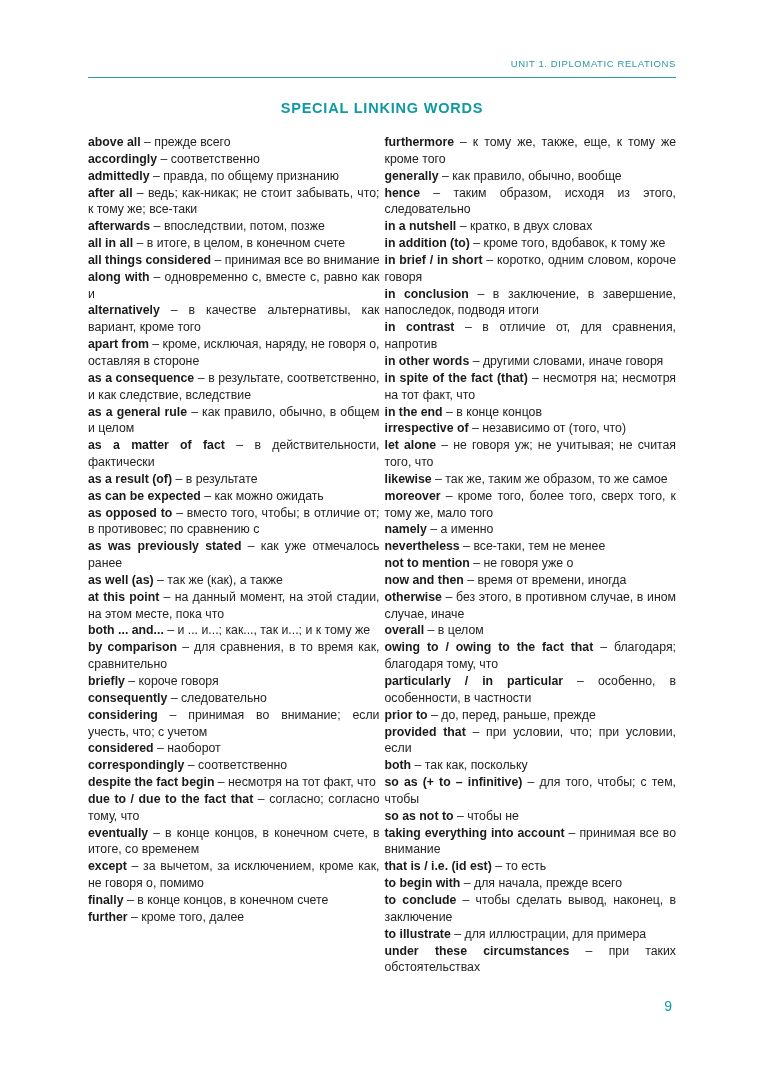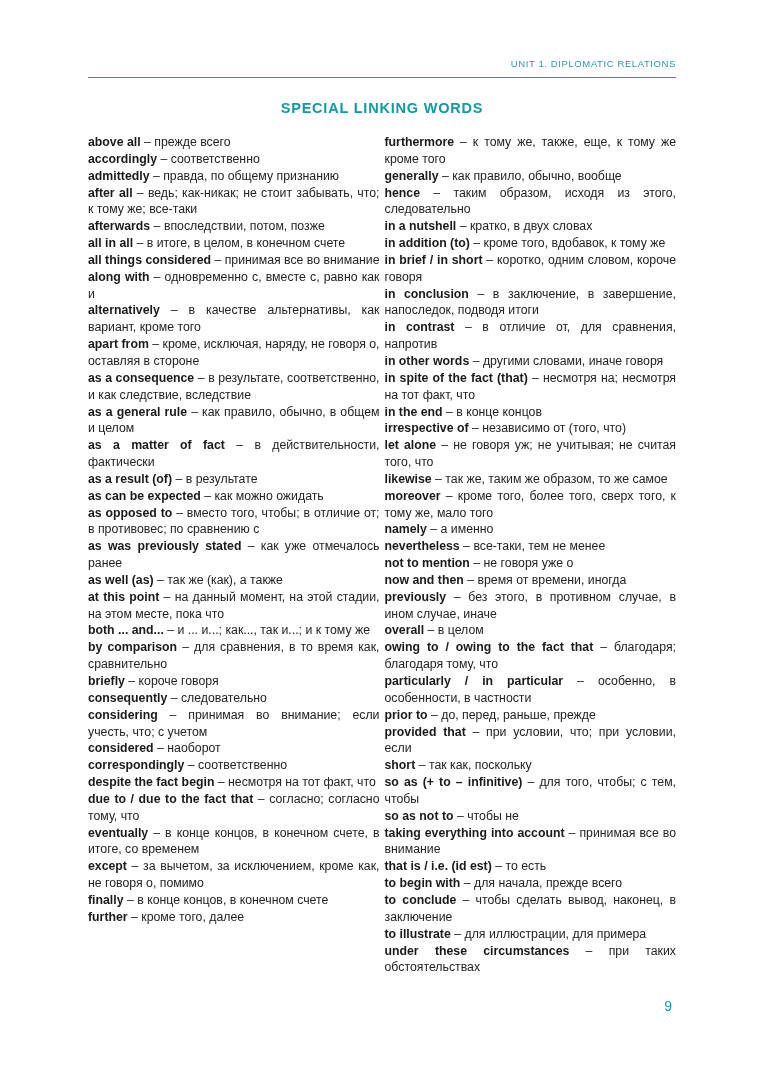--- a/index.html
+++ b/index.html
@@ -130,27 +130,27 @@
         <p class="entry"><b>in spite of the fact (that)</b> – несмотря на; несмотря на тот факт, что</p>
         <p class="entry"><b>in the end</b> – в конце концов</p>
         <p class="entry"><b>irrespective of</b> – независимо от (того, что)</p>
         <p class="entry"><b>let alone</b> – не говоря уж; не учитывая; не считая того, что</p>
         <p class="entry"><b>likewise</b> – так же, таким же образом, то же самое</p>
         <p class="entry"><b>moreover</b> – кроме того, более того, сверх того, к тому же, мало того</p>
         <p class="entry"><b>namely</b> – а именно</p>
         <p class="entry"><b>nevertheless</b> – все-таки, тем не менее</p>
         <p class="entry"><b>not to mention</b> – не говоря уже о</p>
         <p class="entry"><b>now and then</b> – время от времени, иногда</p>
-        <p class="entry"><b>previously</b> – без этого, в противном случае, в ином случае, иначе</p>
+        <p class="entry"><b>otherwise</b> – без этого, в противном случае, в ином случае, иначе</p>
         <p class="entry"><b>overall</b> – в целом</p>
         <p class="entry"><b>owing to / owing to the fact that</b> – благодаря; благодаря тому, что</p>
         <p class="entry"><b>particularly / in particular</b> – особенно, в особенности, в частности</p>
         <p class="entry"><b>prior to</b> – до, перед, раньше, прежде</p>
         <p class="entry"><b>provided that</b> – при условии, что; при условии, если</p>
-        <p class="entry"><b>short</b> – так как, поскольку</p>
+        <p class="entry"><b>both</b> – так как, поскольку</p>
         <p class="entry"><b>so as (+ to – infinitive)</b> – для того, чтобы; с тем, чтобы</p>
         <p class="entry"><b>so as not to</b> – чтобы не</p>
         <p class="entry"><b>taking everything into account</b> – принимая все во внимание</p>
         <p class="entry"><b>that is / i.e. (id est)</b> – то есть</p>
         <p class="entry"><b>to begin with</b> – для начала, прежде всего</p>
         <p class="entry"><b>to conclude</b> – чтобы сделать вывод, наконец, в заключение</p>
         <p class="entry"><b>to illustrate</b> – для иллюстрации, для примера</p>
         <p class="entry"><b>under these circumstances</b> – при таких обстоятельствах</p>
       </div>
   </div>

